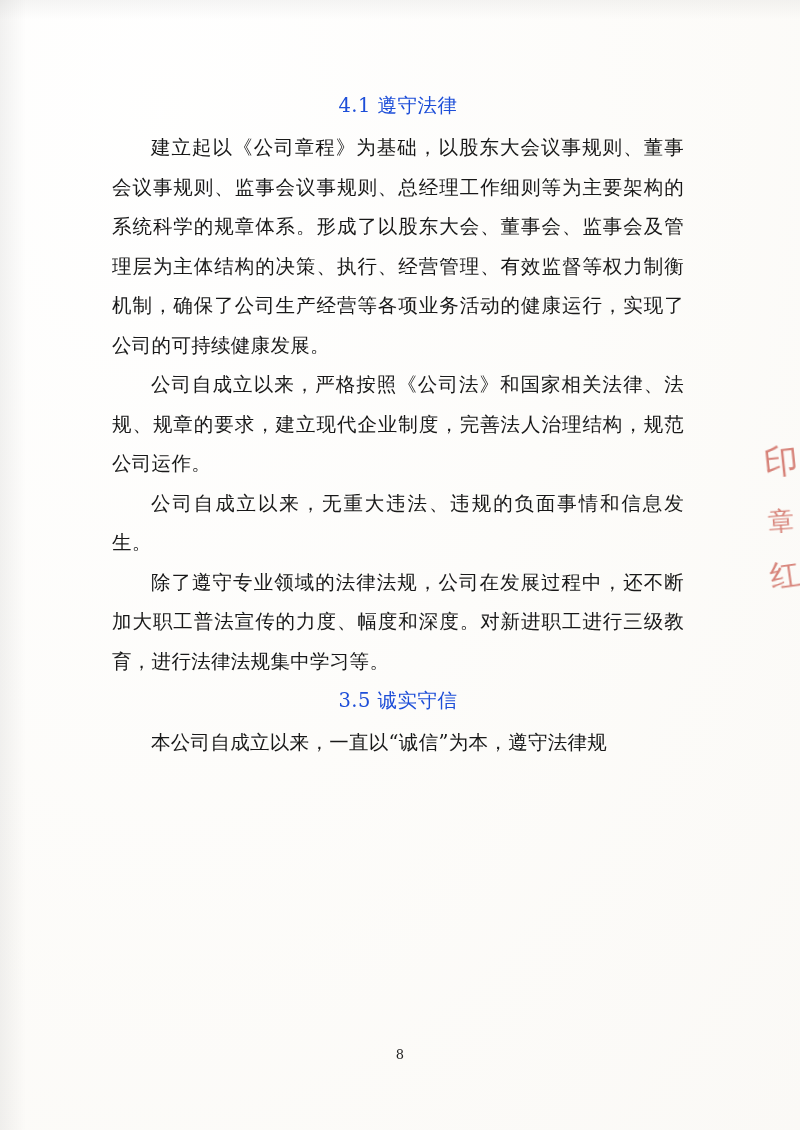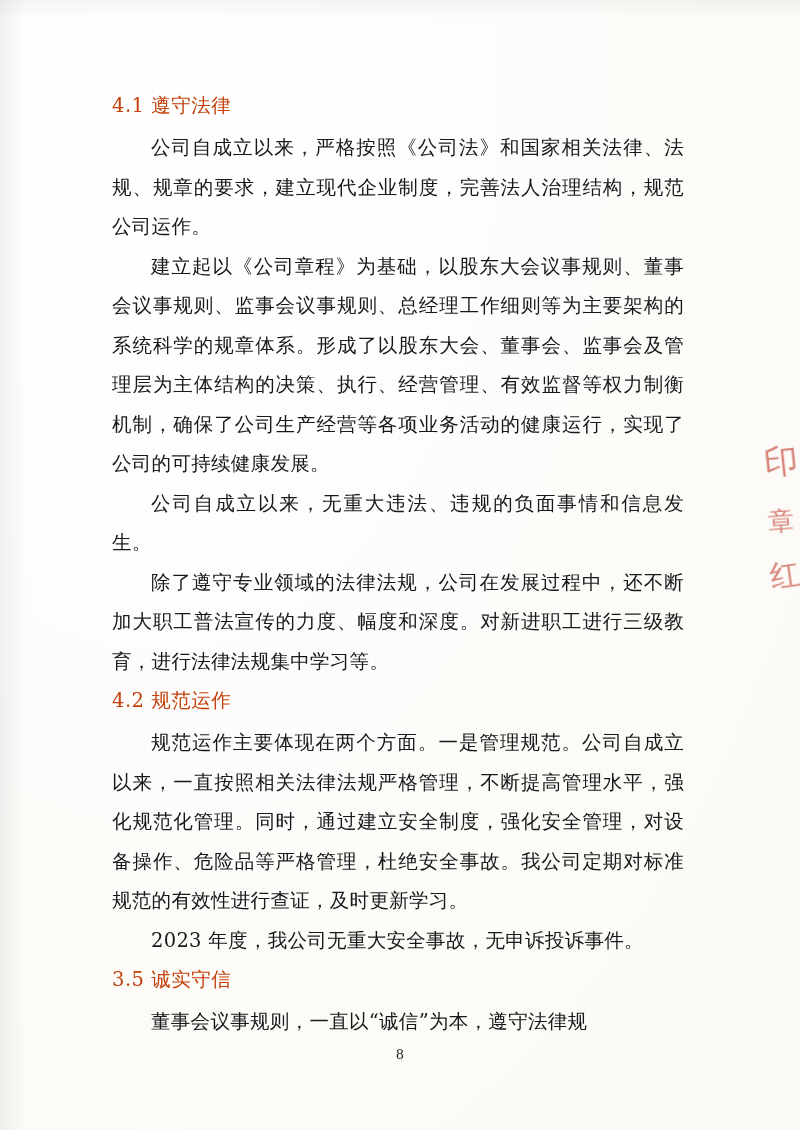--- a/index.html
+++ b/index.html
@@ -33,21 +33,22 @@
     left: 112px;
     top: 86px;
     width: 572px;
   }
   .heading {
     font-size: 19.5px;
     line-height: 40px;
     letter-spacing: 0.5px;
     margin: 0 0 2px 0;
     font-weight: normal;
-    color: #c2410c;
+    color: #1d4ed8;
+    text-align: center;
   }
   .para {
     font-size: 19.5px;
     line-height: 39.5px;
     text-align: justify;
     text-justify: inter-ideograph;
     margin: 0;
     text-indent: 2em;
     letter-spacing: 0.3px;
     color: #181818;
@@ -113,33 +114,28 @@
   <div class="seal">
     <span class="seal-mark m1">印</span>
     <span class="seal-mark m2">章</span>
     <span class="seal-mark m3">红</span>
   </div>
 
   <div class="content">
 
     <div class="block">
       <h2 class="heading">4.1 遵守法律</h2>
+      <p class="para">建立起以《公司章程》为基础，以股东大会议事规则、董事会议事规则、监事会议事规则、总经理工作细则等为主要架构的系统科学的规章体系。形成了以股东大会、董事会、监事会及管理层为主体结构的决策、执行、经营管理、有效监督等权力制衡机制，确保了公司生产经营等各项业务活动的健康运行，实现了公司的可持续健康发展。</p>
       <p class="para">公司自成立以来，严格按照《公司法》和国家相关法律、法规、规章的要求，建立现代企业制度，完善法人治理结构，规范公司运作。</p>
-      <p class="para">建立起以《公司章程》为基础，以股东大会议事规则、董事会议事规则、监事会议事规则、总经理工作细则等为主要架构的系统科学的规章体系。形成了以股东大会、董事会、监事会及管理层为主体结构的决策、执行、经营管理、有效监督等权力制衡机制，确保了公司生产经营等各项业务活动的健康运行，实现了公司的可持续健康发展。</p>
       <p class="para">公司自成立以来，无重大违法、违规的负面事情和信息发生。</p>
       <p class="para">除了遵守专业领域的法律法规，公司在发展过程中，还不断加大职工普法宣传的力度、幅度和深度。对新进职工进行三级教育，进行法律法规集中学习等。</p>
     </div>
 
-    <div class="block">
-      <h2 class="heading">4.2 规范运作</h2>
-      <p class="para">规范运作主要体现在两个方面。一是管理规范。公司自成立以来，一直按照相关法律法规严格管理，不断提高管理水平，强化规范化管理。同时，通过建立安全制度，强化安全管理，对设备操作、危险品等严格管理，杜绝安全事故。我公司定期对标准规范的有效性进行查证，及时更新学习。</p>
-      <p class="para">2023 年度，我公司无重大安全事故，无申诉投诉事件。</p>
-    </div>
 
     <div class="block">
       <h2 class="heading">3.5 诚实守信</h2>
-      <p class="para">董事会议事规则，一直以“诚信”为本，遵守法律规</p>
+      <p class="para">本公司自成立以来，一直以“诚信”为本，遵守法律规</p>
     </div>
 
   </div>
 
   <div class="page-number">8</div>
 </div>
 
 </body></html>

